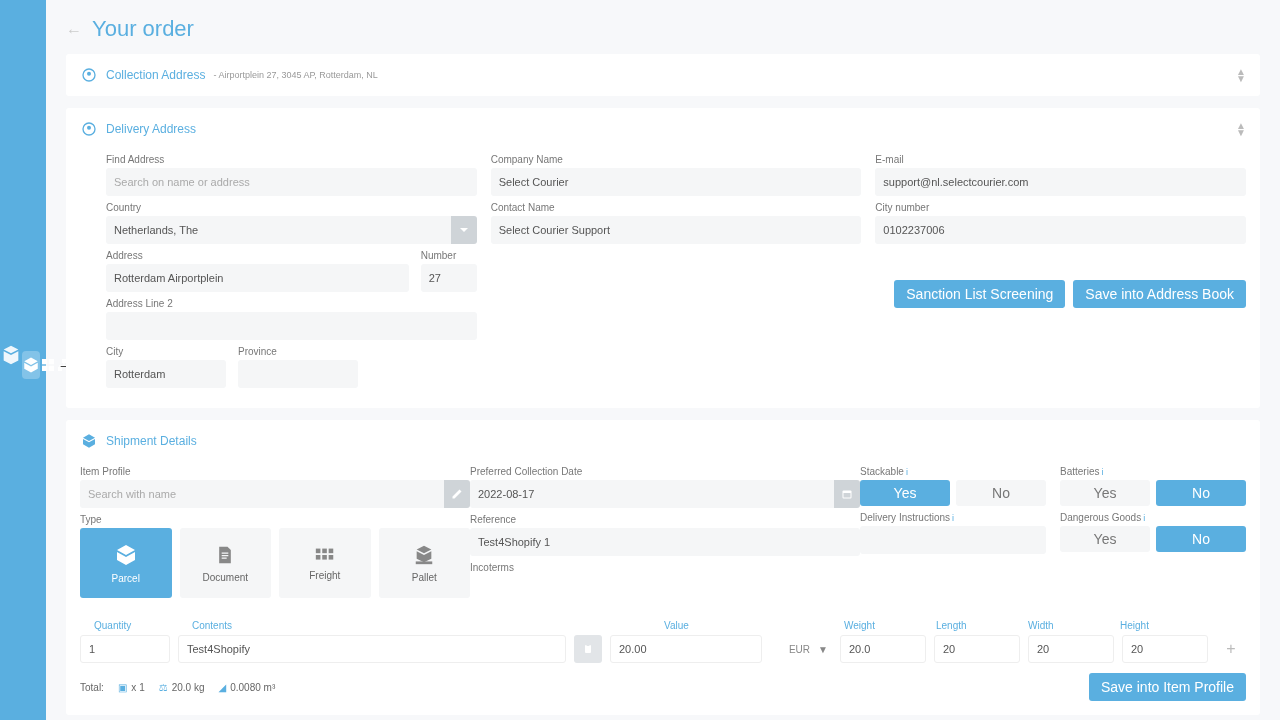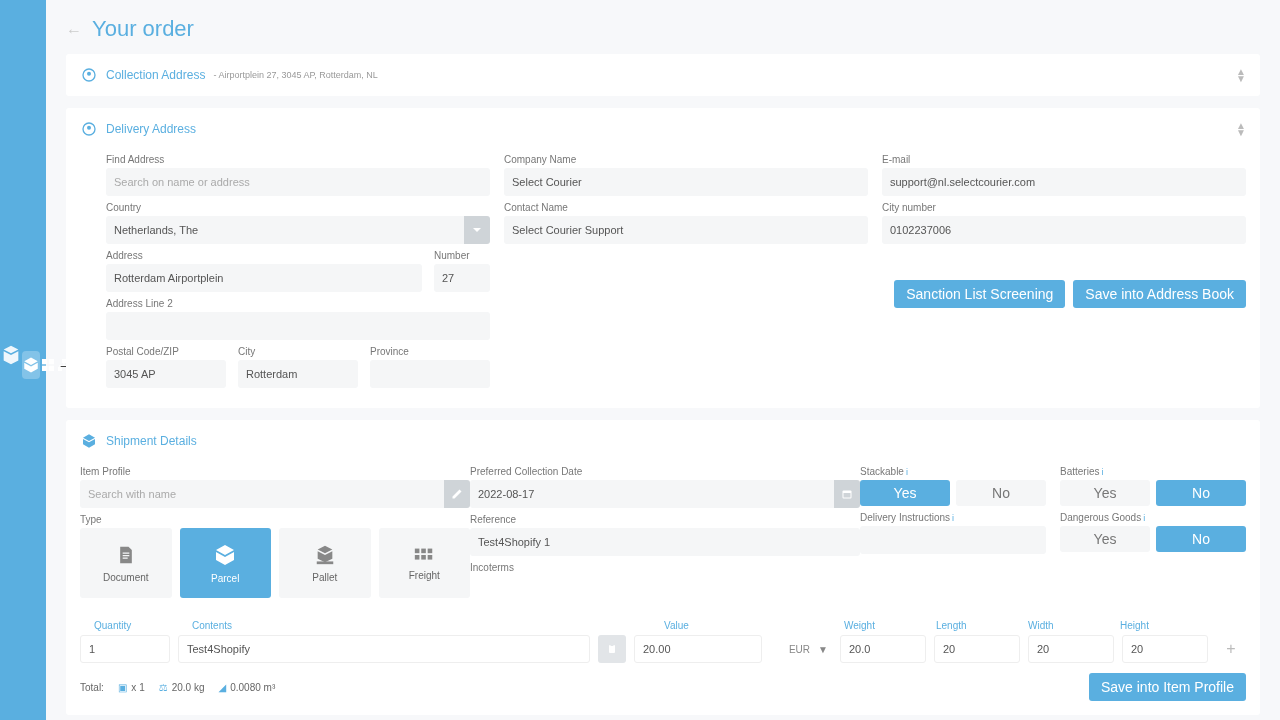--- a/index.html
+++ b/index.html
@@ -58,21 +58,21 @@
 .ih-qty { width: 90px; margin-left: 10px; }
 .ih-cont { flex: 1; margin-left: 8px; }
 .ih-val { width: 180px; }
 .ih-w { width: 92px; }
 .ih-d { width: 92px; }
 .ih-add { width: 30px; }
 .items-row { display: flex; gap: 8px; align-items: center; }
 .ir-qty { width: 90px; }
 .ir-contents { flex: 1; }
 .ir-paste { width: 28px; }
-.ir-val { width: 128px; position: relative; }
+.ir-val { width: 152px; position: relative; }
 .ir-cur { width: 40px; font-size:10px; color:#888; display:flex;align-items:center;justify-content:flex-end; height:28px; background:#fff;}
 .ir-chev { width: 14px; display:flex;align-items:center;color:#888;font-size:10px; }
 .ir-dim { width: 86px; }
 .ir-plus { width: 30px; text-align:center; color:#bbb; font-size:16px; cursor:pointer; }
 .items-row .input { background:#fff; border:1px solid #eee; }
 .ir-paste .input-btn { border-radius:3px; background:#e2e5e8; }
 .totals { display:flex; align-items:center; gap:14px; margin-top:10px; font-size:10px; color:#666; }
 .totals .tlabel { font-weight:normal; }
 .totals .ticon { color:#5aafe0; margin-right:4px; }
 .totals-right { margin-left:auto; }
@@ -199,22 +199,20 @@
             </div>
             <div class="addr-row">
               <div class="f1 field"><span class="label">Address</span>
                 <input class="input" value="Rotterdam Airportplein" style=""></div>
               <div class="f-num field"><span class="label">Number</span>
                 <input class="input" value="27" style=""></div>
             </div>
             <div class="field"><span class="label">Address Line 2</span>
               <input class="input" value="" style=""></div>
             <div class="addr-row">
-              <div class="f2 field"><span class="label">Postal Code/ZIP</span>
-                <input class="input" value="3045 AP" style=""></div>
               <div class="f2 field"><span class="label">City</span>
                 <input class="input" value="Rotterdam" style=""></div>
               <div class="f2 field"><span class="label">Province</span>
                 <input class="input" value="" style=""></div>
             </div>
           </div>
           <div class="col">
             <div class="field"><span class="label">Company Name</span>
               <input class="input" value="Select Courier" style=""></div>
             <div class="field"><span class="label">Contact Name</span>
@@ -253,61 +251,61 @@
                 <div class="input-btn">
                     <svg width="12" height="12" viewBox="0 0 24 24">
                       <path fill="#fff" d="M3 17 L15 5 L19 9 L7 21 L3 21 Z M17 3 L21 7 L19 9 L15 5 Z"></path>
                     </svg>
                   </div>
               </div>
             </div>
             <div class="field">
                 <span class="label">Type</span>
               <div class="type-tiles">
+                <div class="tile active">
+                    <span class="tile-icon">
+                      <svg width="24" height="24" viewBox="0 0 24 24">
+                        <path fill="#fff" d="M12 2 L21 7 L12 12 L3 7 Z M3 9 L12 14 L12 22 L3 17 Z M21 9 L21 17 L12 22 L12 14 Z"></path>
+                      </svg>
+                    </span>
+                    <span>Parcel</span>
+                  </div>
                 <div class="tile">
                     <span class="tile-icon">
                       <svg width="20" height="22" viewBox="0 0 24 24">
                         <path fill="#888" d="M5 2 H15 L19 6 V22 H5 Z"></path>
                         <rect fill="#f5f6f7" x="8" y="9" width="8" height="1.5"></rect>
                         <rect fill="#f5f6f7" x="8" y="12" width="8" height="1.5"></rect>
                         <rect fill="#f5f6f7" x="8" y="15" width="6" height="1.5"></rect>
                       </svg>
                     </span>
                     <span>Document</span>
-                  </div>
-                <div class="tile active">
-                    <span class="tile-icon">
-                      <svg width="24" height="24" viewBox="0 0 24 24">
-                        <path fill="#fff" d="M12 2 L21 7 L12 12 L3 7 Z M3 9 L12 14 L12 22 L3 17 Z M21 9 L21 17 L12 22 L12 14 Z"></path>
-                      </svg>
-                    </span>
-                    <span>Parcel</span>
-                  </div>
-                <div class="tile">
-                    <span class="tile-icon">
-                      <svg width="22" height="22" viewBox="0 0 24 24">
-                        <path fill="#888" d="M12 2 L20 6 L12 10 L4 6 Z M4 8 L12 12 L12 20 L4 16 Z M20 8 L20 16 L12 20 L12 12 Z"></path>
-                        <rect fill="#888" x="3" y="19" width="18" height="3"></rect>
-                      </svg>
-                    </span>
-                    <span>Pallet</span>
                   </div>
                 <div class="tile">
                     <span class="tile-icon">
                       <svg width="22" height="18" viewBox="0 0 24 18">
                         <rect fill="#888" x="2" y="2" width="5" height="5"></rect>
                         <rect fill="#888" x="9" y="2" width="5" height="5"></rect>
                         <rect fill="#888" x="16" y="2" width="5" height="5"></rect>
                         <rect fill="#888" x="2" y="9" width="5" height="5"></rect>
                         <rect fill="#888" x="9" y="9" width="5" height="5"></rect>
                         <rect fill="#888" x="16" y="9" width="5" height="5"></rect>
                       </svg>
                     </span>
                     <span>Freight</span>
                   </div>
+                <div class="tile">
+                    <span class="tile-icon">
+                      <svg width="22" height="22" viewBox="0 0 24 24">
+                        <path fill="#888" d="M12 2 L20 6 L12 10 L4 6 Z M4 8 L12 12 L12 20 L4 16 Z M20 8 L20 16 L12 20 L12 12 Z"></path>
+                        <rect fill="#888" x="3" y="19" width="18" height="3"></rect>
+                      </svg>
+                    </span>
+                    <span>Pallet</span>
+                  </div>
               </div>
             </div>
           </div>
           <div class="scol scol2">
             <div class="field">
                 <span class="label">Preferred Collection Date</span>
               <div class="input-with-btn">
                   <input class="input" value="2022-08-17" style="">
                   <div class="input-btn">
                     <svg width="12" height="12" viewBox="0 0 24 24">

